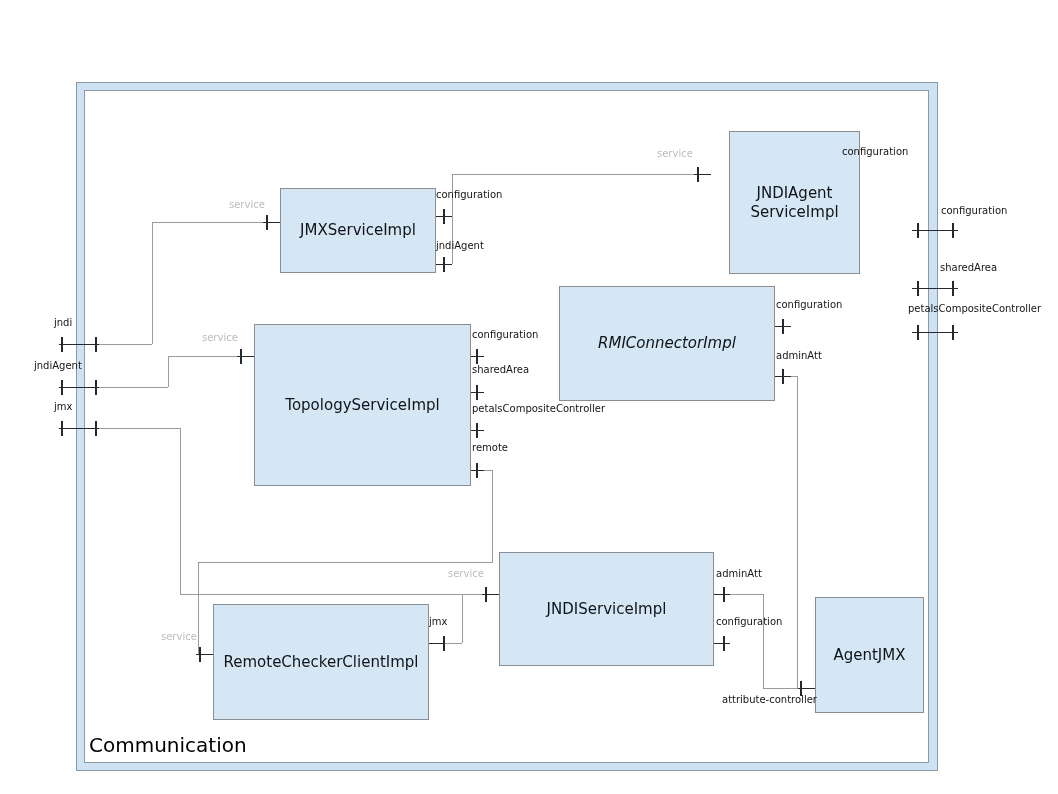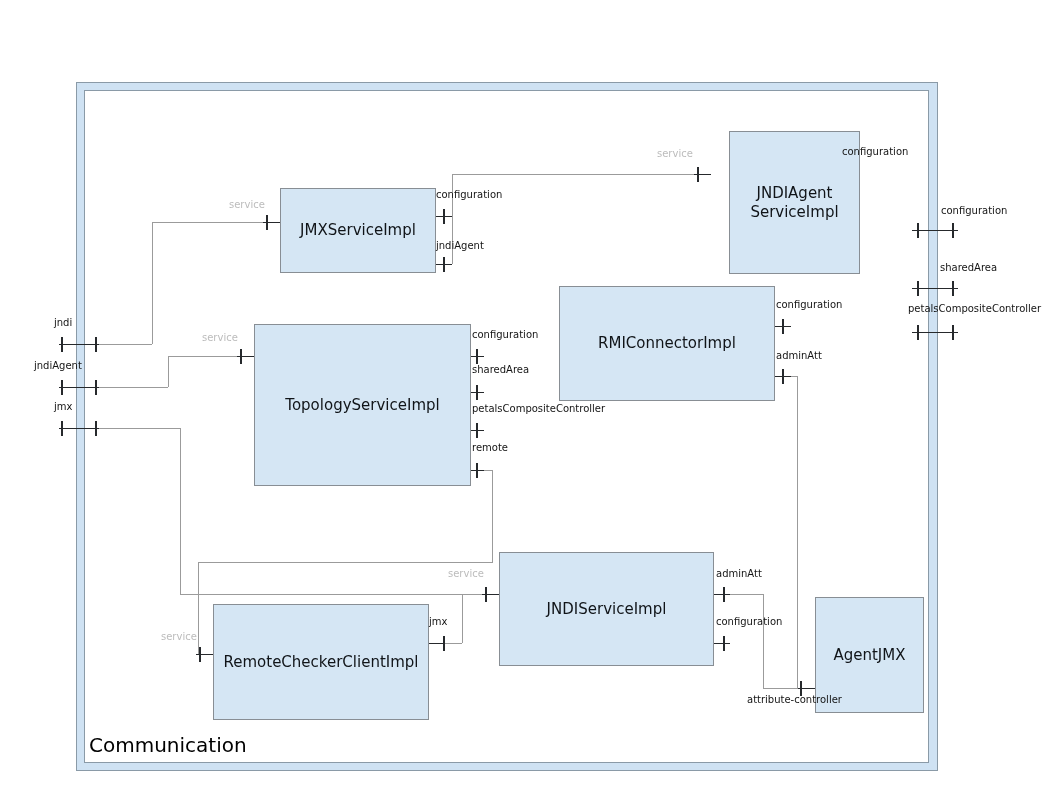--- a/index.html
+++ b/index.html
@@ -127,21 +127,21 @@
 
 <div class="abs pl" style="left:798px;top:688px;width:17px;"></div>
 <div class="abs pt" style="left:800px;top:681px;"></div>
 
 <div class="abs comp" style="left:280px;top:188px;width:154px;height:83px;">
   <span>JMXServiceImpl</span>
 </div>
 <div class="abs comp" style="left:729px;top:131px;width:129px;height:141px;">
   <span>JNDIAgent ServiceImpl</span>
 </div>
-<div class="abs comp" style="left:559px;top:286px;width:214px;height:113px;">
+<div class="abs comp" style="left:559px;top:286px;width:214px;height:113px;font-style:italic;">
   <span>RMIConnectorImpl</span>
 </div>
 <div class="abs comp" style="left:254px;top:324px;width:215px;height:160px;">
   <span>TopologyServiceImpl</span>
 </div>
 <div class="abs comp" style="left:499px;top:552px;width:213px;height:112px;">
   <span>JNDIServiceImpl</span>
 </div>
 <div class="abs comp" style="left:213px;top:604px;width:214px;height:114px;">
   <span>RemoteCheckerClientImpl</span>
@@ -166,15 +166,15 @@
 <div class="abs lbl" style="left:472px;top:403px;">petalsCompositeController</div>
 <div class="abs lbl" style="left:472px;top:442px;">remote</div>
 
 <div class="abs slbl" style="left:448px;top:568px;">service</div>
 <div class="abs lbl" style="left:716px;top:568px;">adminAtt</div>
 <div class="abs lbl" style="left:716px;top:616px;">configuration</div>
 
 <div class="abs slbl" style="left:161px;top:631px;">service</div>
 <div class="abs lbl" style="left:429px;top:616px;">jmx</div>
 
-<div class="abs lbl" style="left:747px;top:694px;">attribute-controller</div>
+<div class="abs lbl" style="left:722px;top:694px;">attribute-controller</div>
 
 <div class="abs title" style="left:89px;top:733px;">Communication</div>
 
 </body></html>

